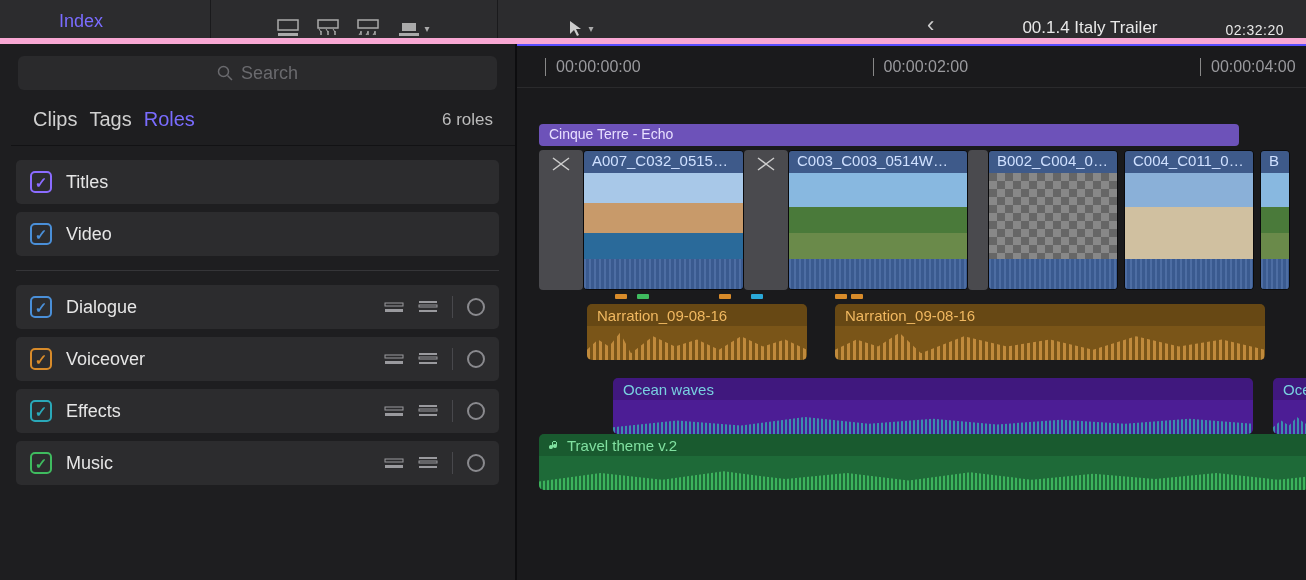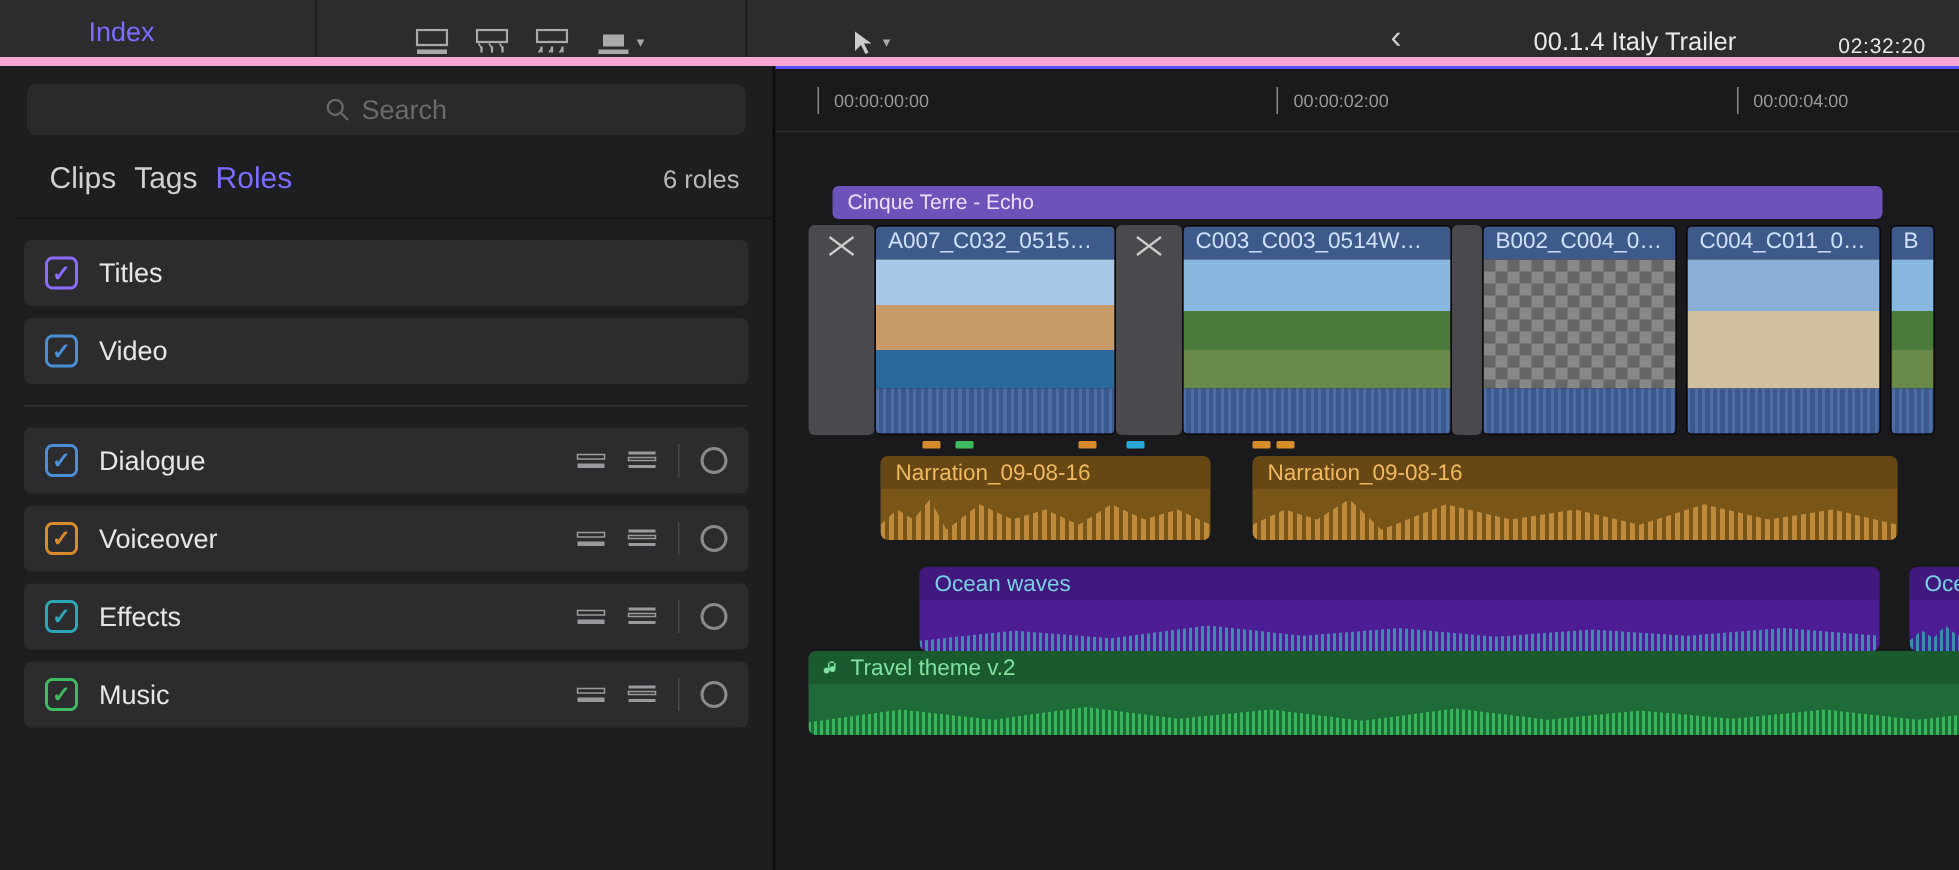--- a/index.html
+++ b/index.html
@@ -125,34 +125,34 @@
     background: #1a1a1c;
     position: relative;
     overflow: hidden;
     border-top: 2px solid #5a4fff;
   }
   .ruler {
     height: 42px;
     display: flex;
     align-items: center;
     color: #9a9a9e;
-    font-size: 12px;
+    font-size: 16px;
     padding-left: 28px;
     gap: 232px;
     border-bottom: 1px solid #2a2a2c;
     position: relative;
   }
   .ruler-mark { display: flex; align-items: center; gap: 10px; }
   .ruler-tick { width: 1px; height: 18px; background: #888; }
 
   
   .title-bar {
     position: absolute;
     top: 78px;
-    left: 38px;
+    left: 22px;
     width: 700px;
     height: 22px;
     background: #6d52b9;
     border-radius: 4px;
     color: #e8e0ff;
     font-size: 14px;
     padding: 2px 10px;
   }
 
   

